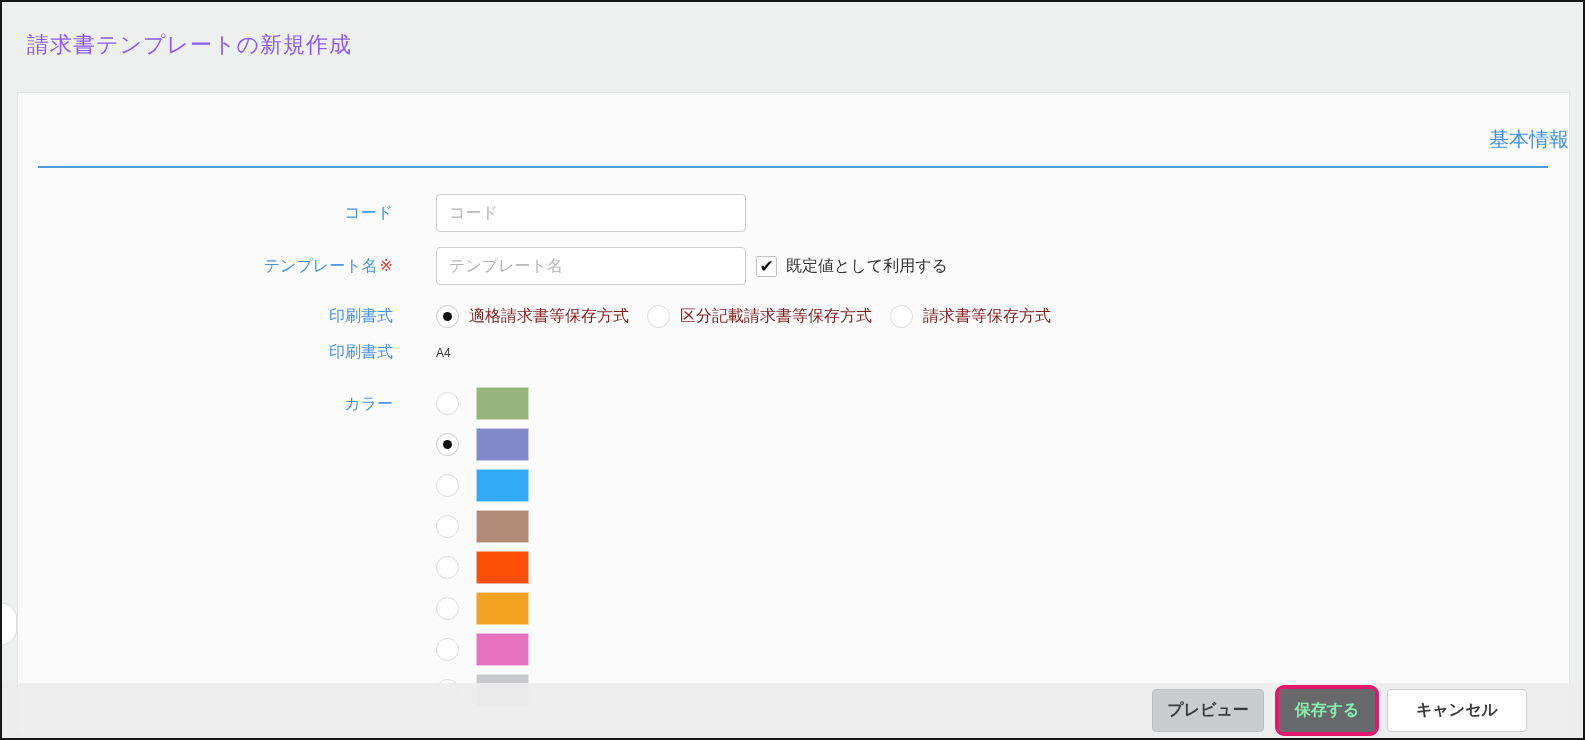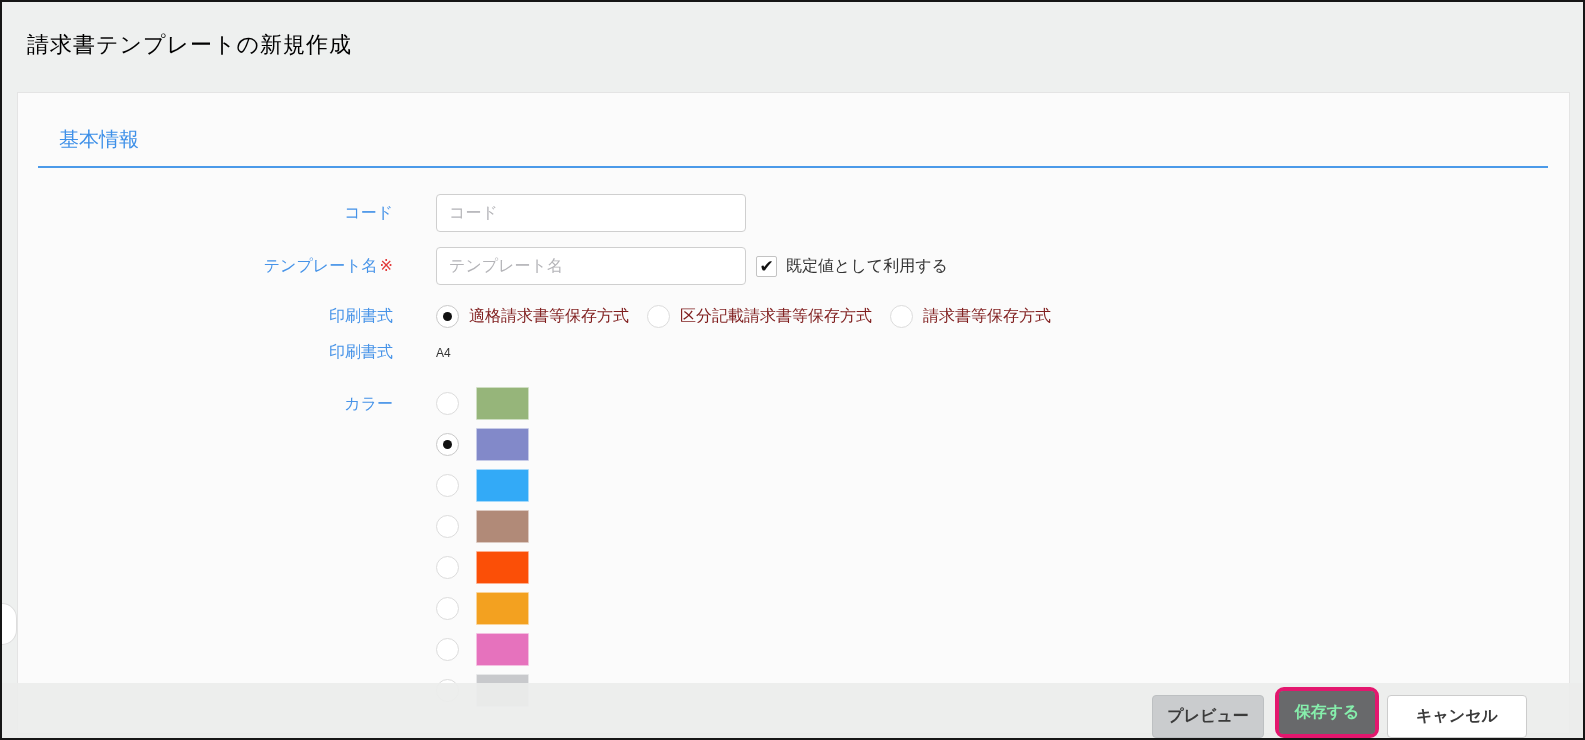--- a/index.html
+++ b/index.html
@@ -2,28 +2,28 @@
 <html><head>
 <meta charset="utf-8">
 <style>
   html,body{margin:0;padding:0;}
   body{
     width:1585px;height:740px;position:relative;overflow:hidden;
     box-sizing:border-box;border:2px solid #161616;background:#eef0ef;
     font-family:"Liberation Sans","DejaVu Sans",sans-serif;
   }
   .page-title{
-    position:absolute;left:25px;top:28px;font-size:22px;color:#000000;
+    position:absolute;left:25px;top:28px;font-size:22px;color:#8b5cf6;
     font-weight:500;letter-spacing:1px;
   }
   .panel{
     position:absolute;left:15px;right:13px;top:90px;bottom:4px;
     background:#fbfbfb;border:1px solid #e4e4e4;box-sizing:border-box;
   }
-  .section-title{margin:33px 0 0 41px;font-size:20px;color:#3e90e8;font-weight:500;}
+  .section-title{margin:33px 0 0 41px;font-size:20px;color:#3e90e8;font-weight:500;text-align:right;}
   .section-rule{margin:13px 21px 0 20px;border-bottom:2px solid #4b9ae9;}
   .form{margin-top:26px;}
   .row{display:flex;align-items:center;margin-bottom:15px;}
   .row-label{width:375px;text-align:right;font-size:16px;color:#4693e8;flex:none;}
   .row-control{margin-left:43px;display:flex;align-items:center;}
   .required{color:#e23b3b;margin-left:2px;}
   .text-input{
     width:310px;height:38px;box-sizing:border-box;border:1px solid #cfcfcf;
     border-radius:4px;padding:0 12px;font-size:16px;color:#333;background:#fff;outline:none;
     font-family:inherit;
@@ -51,21 +51,21 @@
   .row.color .row-label{padding-top:7px;}
   .color-col{display:flex;flex-direction:column;}
   .color-option{display:flex;align-items:center;margin-bottom:8px;height:33px;}
   .swatch{
     width:53px;height:33px;margin-left:17px;box-sizing:border-box;
     border:1px solid rgba(255,255,255,0.55);border-radius:1px;cursor:pointer;
   }
   .footer{
     position:absolute;left:0;right:0;bottom:0;height:55px;z-index:5;
     background:rgba(236,237,236,0.92);
-    display:flex;align-items:flex-end;justify-content:flex-end;padding-right:56px;
+    display:flex;align-items:center;justify-content:flex-end;padding-right:56px;
   }
   .btn{
     height:43px;border-radius:4px;font-size:16px;font-weight:bold;box-sizing:border-box;
     display:flex;align-items:center;justify-content:center;cursor:pointer;
     font-family:inherit;
   }
   .btn-preview{width:112px;background:#caccce;border:1px solid #bdc0c2;color:#3b3b3b;}
   .save-ring{border:4px solid #e3176e;border-radius:9px;margin:0 8px 0 11px;}
   .btn-save{width:96px;background:#68696b;color:#86efac;border:none;}
   .btn-cancel{width:140px;background:#ffffff;border:1px solid #cccccc;color:#3b3b3b;}

